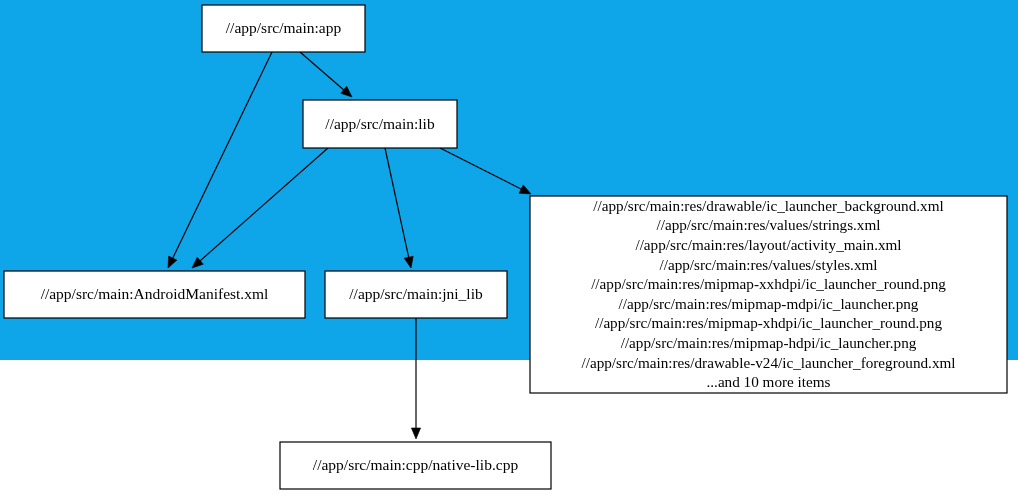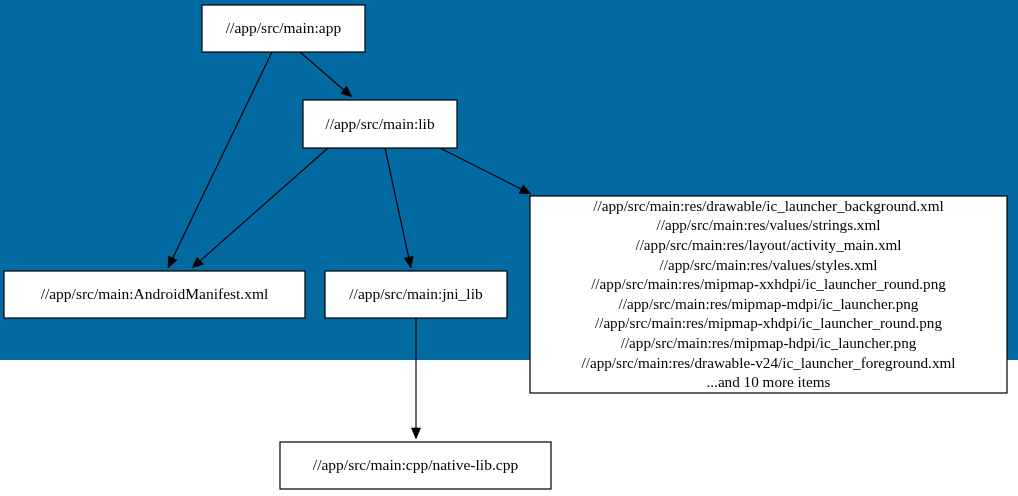--- a/index.html
+++ b/index.html
@@ -10,21 +10,21 @@
   body {
     width: 1018px;
     height: 496px;
     overflow: hidden;
     font-family: "Liberation Serif", serif;
   }
   #graph-root {
     position: relative;
     width: 1018px;
     height: 360px;
-    background: #0369a1;
+    background: #0ea5e9;
   }
   svg#graph-canvas {
     position: absolute;
     top: 0;
     left: 0;
     width: 1018px;
     height: 496px;
     display: block;
   }
   .node-box {

